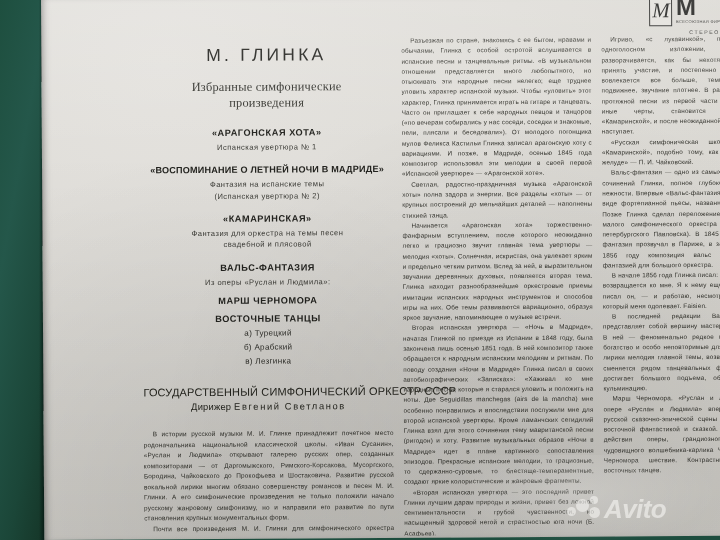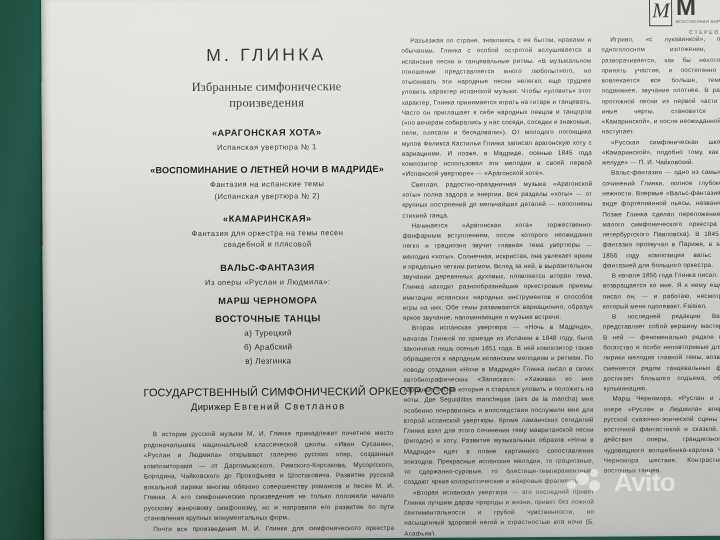--- a/index.html
+++ b/index.html
@@ -97,22 +97,22 @@
   
   .body-txt{
     font-size:6.35px;line-height:1.62;text-align:justify;color:#33332d;
     letter-spacing:.18px;margin:0;
   }
   .body-txt p{margin:0;text-indent:9px;}
   #col-left .body-txt{margin-top:17px;font-size:6.45px;line-height:1.63;}
 
   
   #watermark{
-    position:absolute;left:567px;top:462px;width:152px;height:40px;
-    display:flex;align-items:center;gap:13px;opacity:.62;
+    position:absolute;left:567px;top:489px;width:152px;height:40px;
+    display:flex;align-items:center;gap:3px;opacity:.62;font-style:italic;
   }
   #wm-dots{position:relative;width:34px;height:26px;}
   #wm-dots i{position:absolute;display:block;border-radius:50%;background:#f4f3f0;}
   #wm-dots i:nth-child(1){width:9px;height:9px;left:0;top:11px;}
   #wm-dots i:nth-child(2){width:13px;height:13px;left:9px;top:3px;}
   #wm-dots i:nth-child(3){width:8px;height:8px;left:23px;top:0px;}
   #wm-dots i:nth-child(4){width:11px;height:11px;left:22px;top:11px;}
   #wm-word{
     font-size:26px;font-weight:700;color:#f6f5f2;letter-spacing:-.6px;
     font-family:"Liberation Sans", sans-serif;line-height:1;

